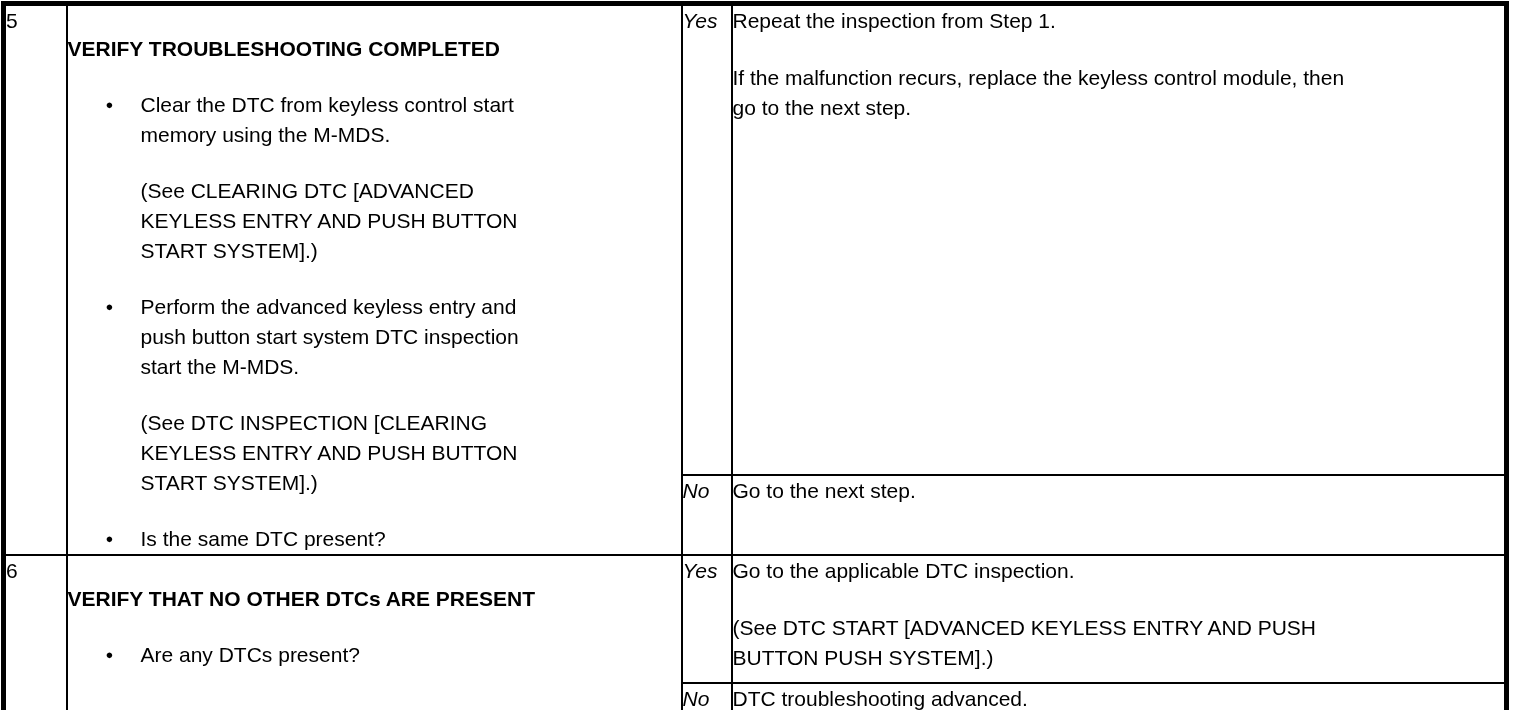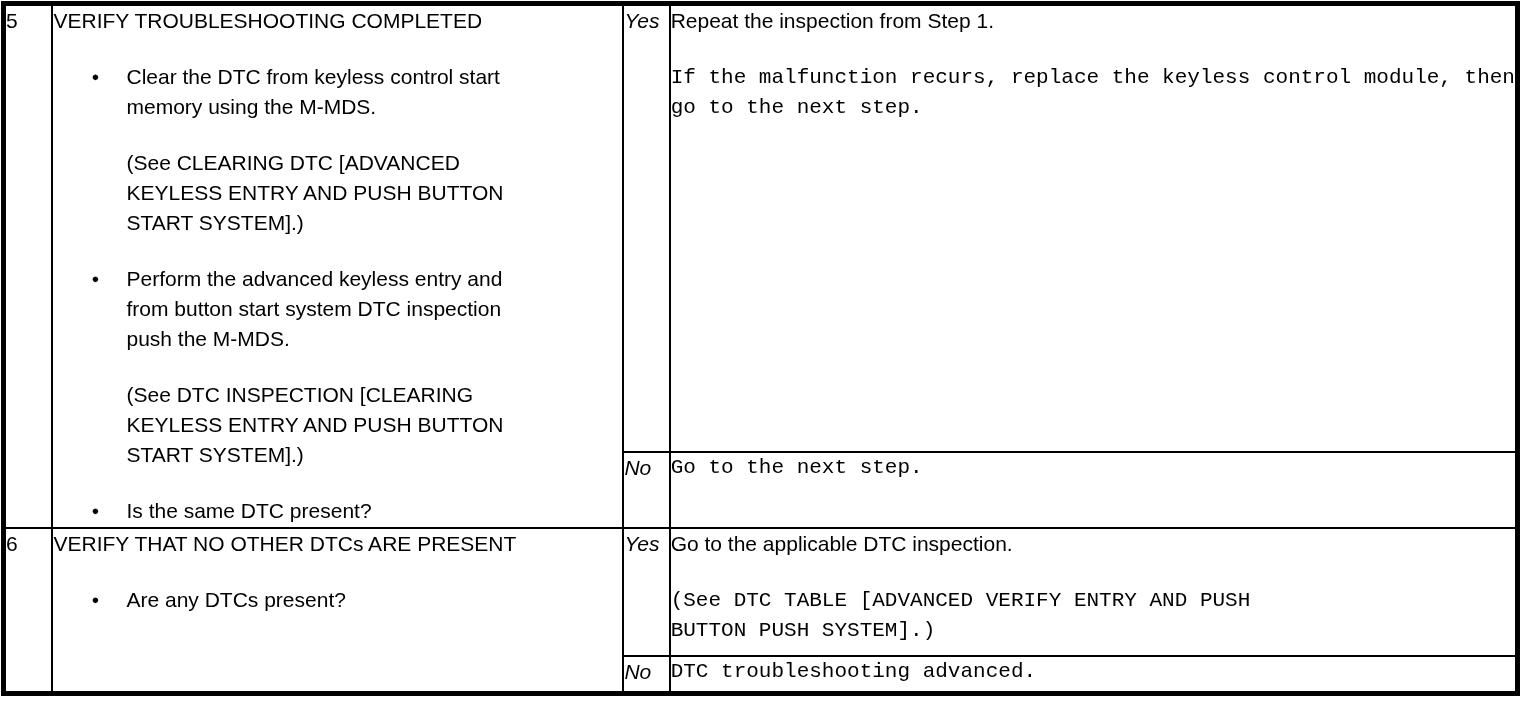--- a/index.html
+++ b/index.html
@@ -42,23 +42,24 @@
     padding: 6px 8px 0 10px;
   }
   td.c-yn {
     padding: 6px 0 0 4px;
     font-style: italic;
   }
   td.c-result {
     padding: 6px 10px 0 8px;
   }
   .action-title {
-    font-weight: normal;
+    font-weight: bold;
     margin-bottom: 26px;
     white-space: nowrap;
+    margin-top: 28px;
   }
   .bullet-item {
     display: flex;
     margin-left: 38px;
     margin-bottom: 26px;
   }
   .bullet-item.last {
     margin-bottom: 0;
   }
   .bullet-marker {
@@ -73,21 +74,20 @@
   .note-block {
     margin-left: 73px;
     margin-bottom: 26px;
     margin-top: 16px;
   }
   .para {
     margin-bottom: 27px;
   }
   .para.last {
     margin-bottom: 0;
-    font-family: Liberation Mono, monospace;
   }
   tr.r5-yes  { height: 448px; }
   tr.r5-no   { height: 76px; }
   tr.r6-yes  { height: 128px; }
   tr.r6-no   { height: 38px; }
 </style>
 </head>
 <body>
 
 <div class="page">
@@ -117,22 +117,22 @@
         <div class="note-block">
           <div>(See CLEARING DTC [ADVANCED</div>
           <div>KEYLESS ENTRY AND PUSH BUTTON</div>
           <div>START SYSTEM].)</div>
         </div>
 
         <div class="bullet-item">
           <span class="bullet-marker">●</span>
           <div class="bullet-text">
             <div>Perform the advanced keyless entry and</div>
-            <div>from button start system DTC inspection</div>
-            <div>push the M-MDS.</div>
+            <div>push button start system DTC inspection</div>
+            <div>start the M-MDS.</div>
           </div>
         </div>
         <div class="note-block">
           <div>(See DTC INSPECTION [CLEARING</div>
           <div>KEYLESS ENTRY AND PUSH BUTTON</div>
           <div>START SYSTEM].)</div>
         </div>
 
         <div class="bullet-item last">
           <span class="bullet-marker">●</span>
@@ -179,21 +179,21 @@
         </div>
       </td>
       <td class="c-yn">
         <div>Yes</div>
       </td>
       <td class="c-result">
         <div class="para">
           <div>Go to the applicable DTC inspection.</div>
         </div>
         <div class="para last">
-          <div>(See DTC TABLE [ADVANCED VERIFY ENTRY AND PUSH</div>
+          <div>(See DTC START [ADVANCED KEYLESS ENTRY AND PUSH</div>
           <div>BUTTON PUSH SYSTEM].)</div>
         </div>
       </td>
     </tr>
     <tr class="r6-no">
       <td class="c-yn">
         <div>No</div>
       </td>
       <td class="c-result">
         <div class="para last">

